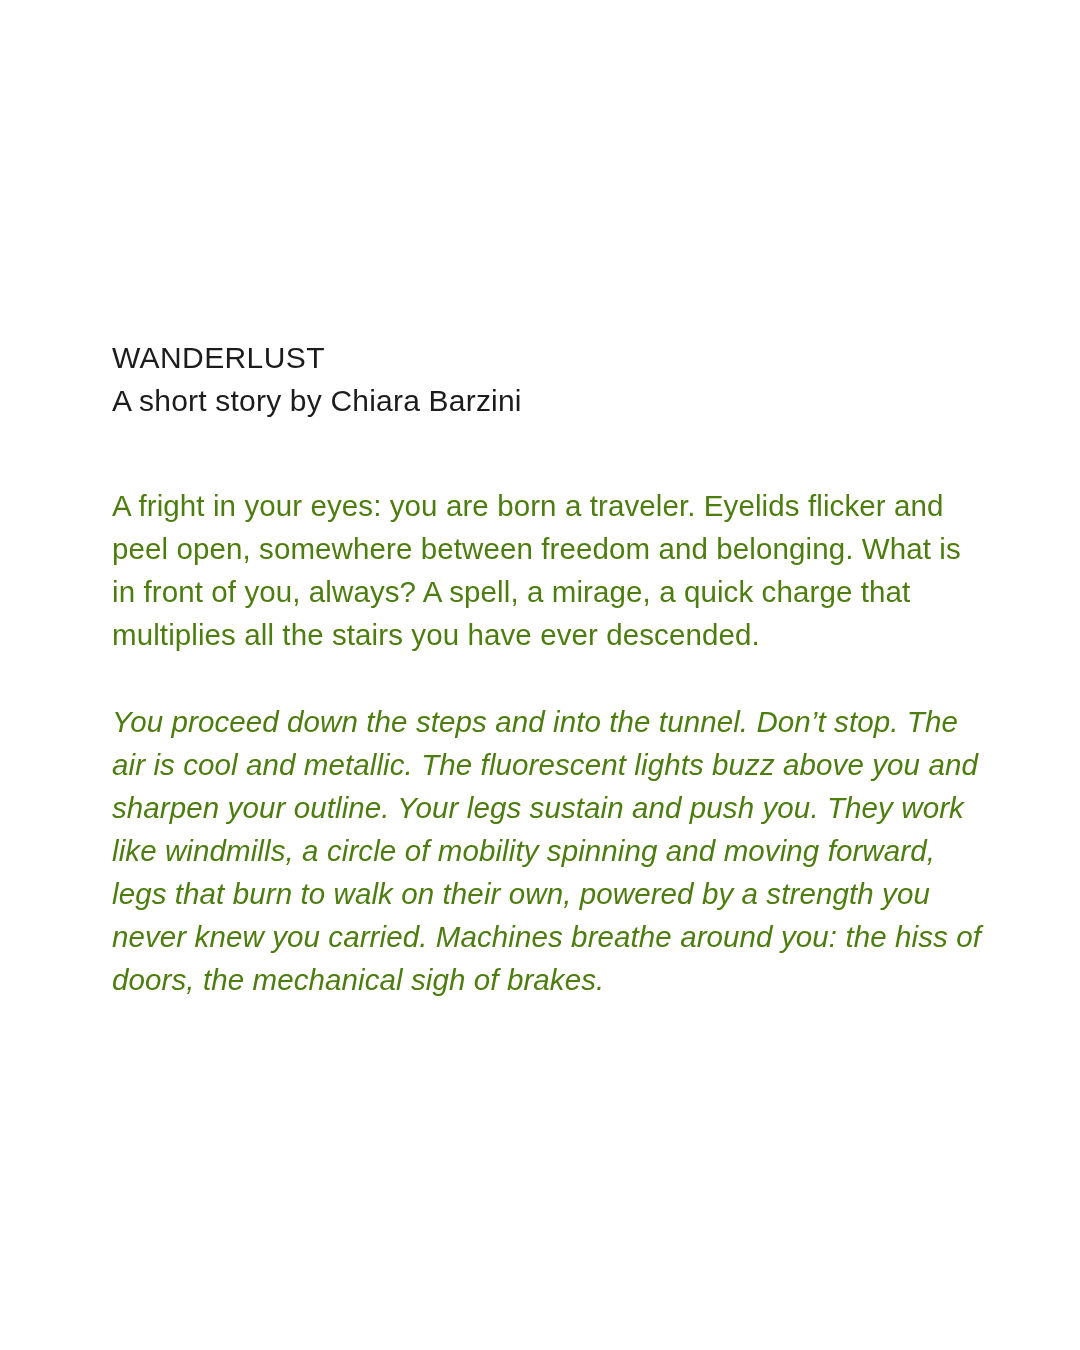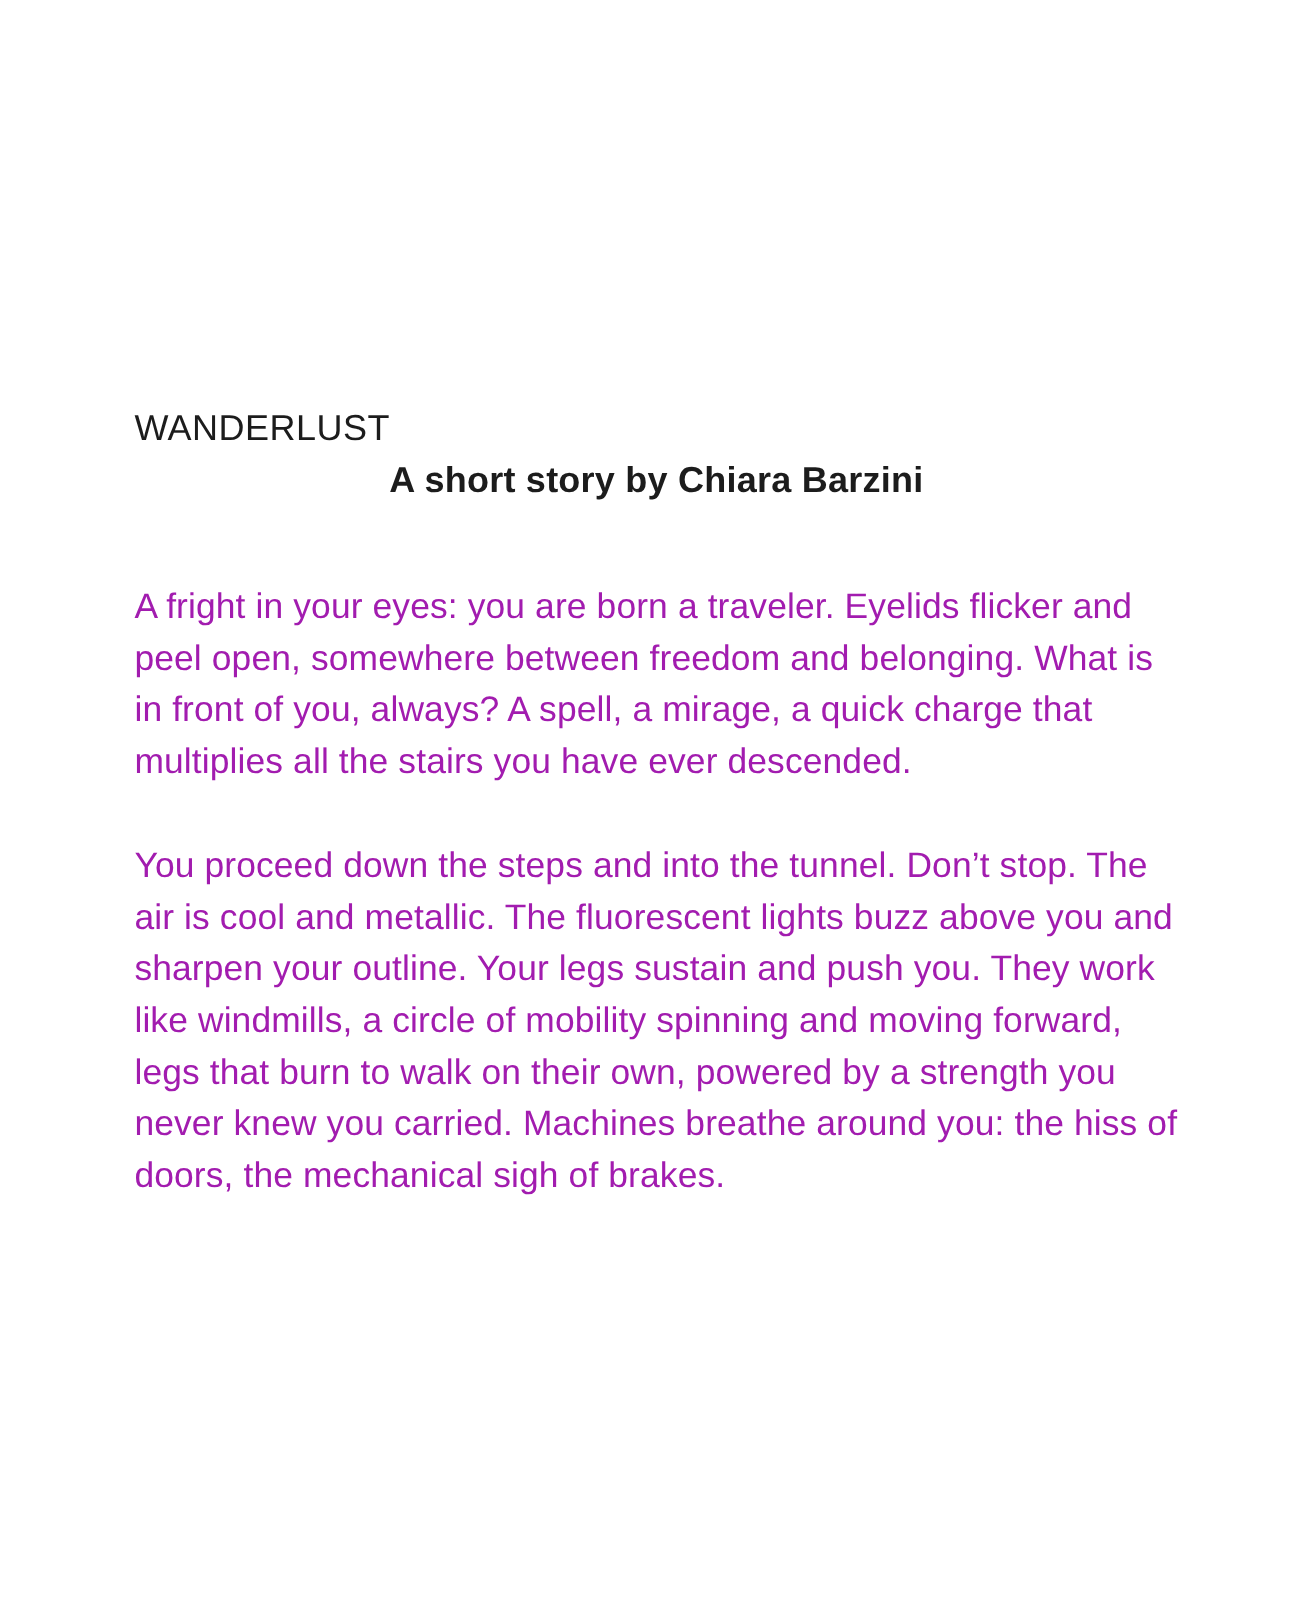--- a/index.html
+++ b/index.html
@@ -35,36 +35,36 @@
     line-height: 43px;
     letter-spacing: 0.4px;
     font-weight: 400;
     color: #1c1c1c;
     margin: 0;
   }
   .byline {
     font-size: 30px;
     line-height: 43px;
     letter-spacing: 0.2px;
-    font-weight: 700;
+    font-weight: 400;
     color: #1c1c1c;
     margin: 0;
-    text-align: center;
   }
   .para {
     font-size: 29.5px;
     line-height: 43px;
     letter-spacing: 0.1px;
     font-weight: 400;
-    color: #a21caf;
+    color: #4d7c0f;
     margin: 0 0 44px 0;
     text-align: left;
   }
   .para:last-child {
     margin-bottom: 0;
+    font-style: italic;
   }
 </style>
 </head>
 <body>
 
 <div class="page">
   <div class="content">
 
     <div class="title-block">
       <h1 class="title">WANDERLUST</h1>

